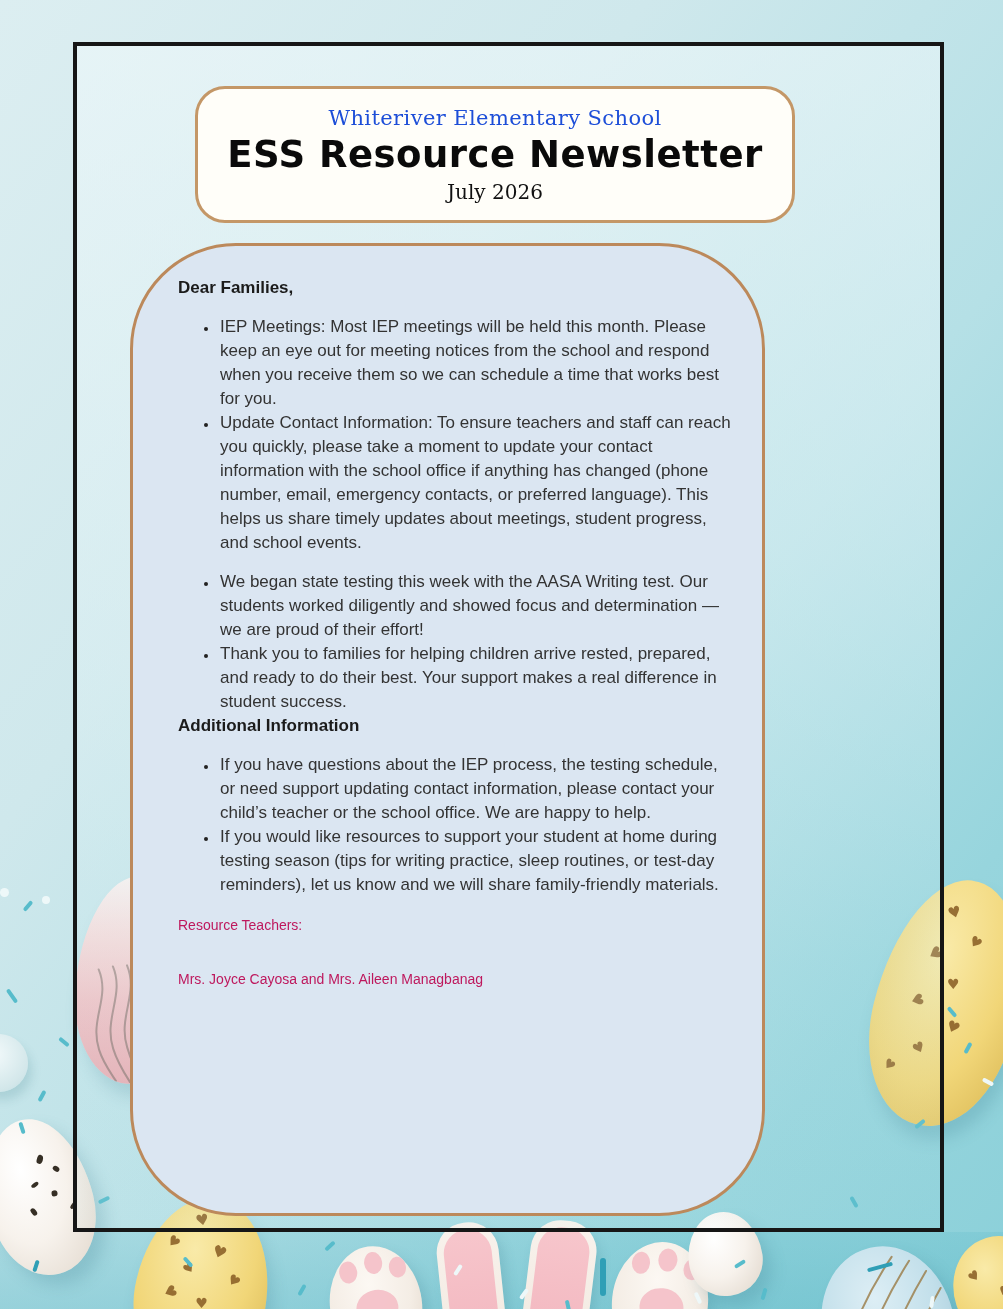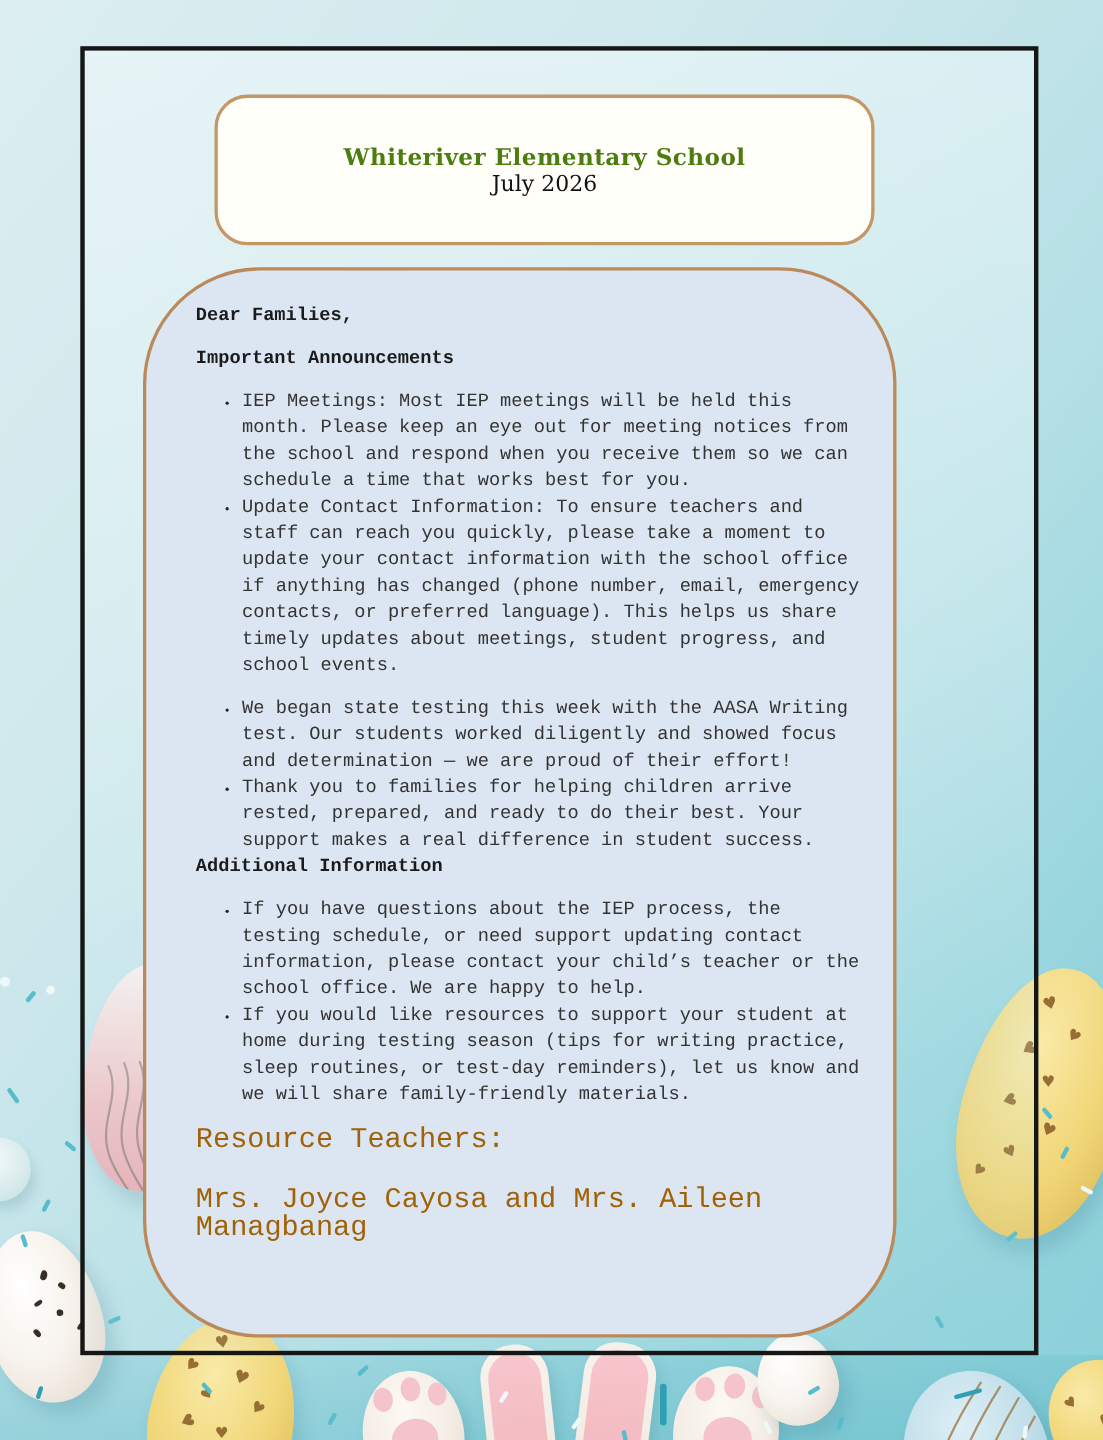--- a/index.html
+++ b/index.html
@@ -38,35 +38,35 @@
   
   .inner-glow{position:absolute;left:77px;top:46px;width:863px;height:1182px;z-index:2;pointer-events:none;
     background:linear-gradient(175deg,rgba(238,248,250,.60) 0%,rgba(226,243,246,.42) 45%,rgba(199,233,238,.18) 78%,rgba(175,222,229,.05) 100%);}
   
   .frame{position:absolute;left:73px;top:42px;width:871px;height:1190px;z-index:3;
     box-sizing:border-box;border:4px solid #161616;background:transparent;}
   
   .header-card{position:absolute;left:195px;top:86px;width:600px;height:137px;z-index:4;
     box-sizing:border-box;background:#fffef9;border:3px solid #c49767;border-radius:30px;
     display:flex;flex-direction:column;align-items:center;justify-content:center;}
-  .school{font-family:"DejaVu Serif",serif;font-size:21px;color:#4d7c0f;letter-spacing:.4px;font-weight:bold;}
+  .school{font-family:"DejaVu Serif",serif;font-size:21px;color:#1d4ed8;letter-spacing:.4px;}
   .nl-title{font-family:"DejaVu Sans",sans-serif;font-weight:bold;font-size:37px;color:#0a0a0a;
     letter-spacing:.5px;margin:3px 0 4px 0;white-space:nowrap;}
   .issue-date{font-family:"DejaVu Serif",serif;font-size:20px;color:#111;}
   
-  .letter-card{position:absolute;left:130px;top:243px;width:685px;height:973px;z-index:4;
+  .letter-card{position:absolute;left:130px;top:243px;width:635px;height:973px;z-index:4;
     box-sizing:border-box;background:#dbe6f2;border:3px solid #bc895b;border-radius:106px;
-    padding:30px 30px 0 45px;font-size:17px;line-height:24px;color:#333;overflow:hidden;hyphens:manual;font-family:Liberation Mono, monospace;}
+    padding:30px 30px 0 45px;font-size:17px;line-height:24px;color:#333;overflow:hidden;hyphens:manual;}
   .b{font-weight:bold;color:#1b1b1b;}
   .blk{margin:0 0 15px 0;}
   .letter-card ul{margin:0 0 15px 0;padding-left:40px;list-style:disc;}
   .letter-card ul.tight{margin-bottom:0;}
   .letter-card li{padding-left:2px;}
   .letter-card li::marker{color:#222;font-size:12px;}
-  .signoff{font-size:26px;line-height:26px;color:#a16207;}
+  .signoff{font-size:14px;line-height:26px;color:#be185d;}
   .signoff.label{margin:0 0 28px 0;}
 </style>
 </head>
 <body>
 
 <div id="page">
 
   <div class="tint-bottom"></div>
 
   <div class="decor">
@@ -183,27 +183,27 @@
     <div class="sprk" style="left:966px;top:1042px;transform:rotate(28deg);"></div>
     <div class="sprk w" style="left:986px;top:1076px;transform:rotate(-62deg);"></div>
     <div class="sprk" style="left:918px;top:1118px;transform:rotate(50deg);"></div>
   </div>
 
   <div class="inner-glow"></div>
   <div class="frame"></div>
 
   <div class="header-card">
     <div class="school">Whiteriver Elementary School</div>
+    <div class="nl-title">ESS Resource Newsletter</div>
     <div class="issue-date">July 2026</div>
   </div>
 
   <div class="letter-card">
     <p class="blk b">Dear Families,</p>
 
-    <p class="blk b">Important Announcements</p>
     <ul>
       <li>IEP Meetings: Most IEP meetings will be held this month. Please keep an eye out for meeting notices from the school and respond when you receive them so we can schedule a time that works best for you.</li>
       <li>Update Contact Information: To ensure teachers and staff can reach you quickly, please take a moment to update your contact information with the school office if anything has changed (phone number, email, emergency contacts, or preferred language). This helps us share timely updates about meetings, student progress, and school events.</li>
     </ul>
 
     <ul class="tight">
       <li>We began state testing this week with the AASA Writing test. Our students worked diligently and showed focus and determination — we are proud of their effort!</li>
       <li>Thank you to families for helping children arrive rested, prepared, and ready to do their best. Your support makes a real difference in student success.</li>
     </ul>
 

